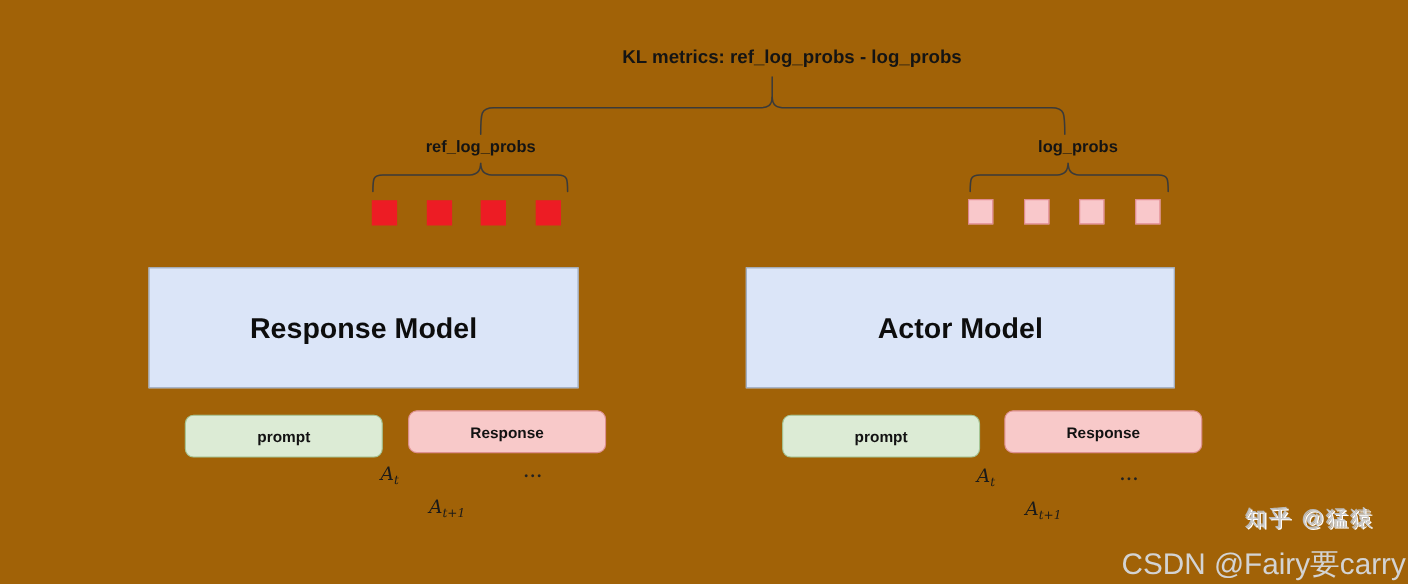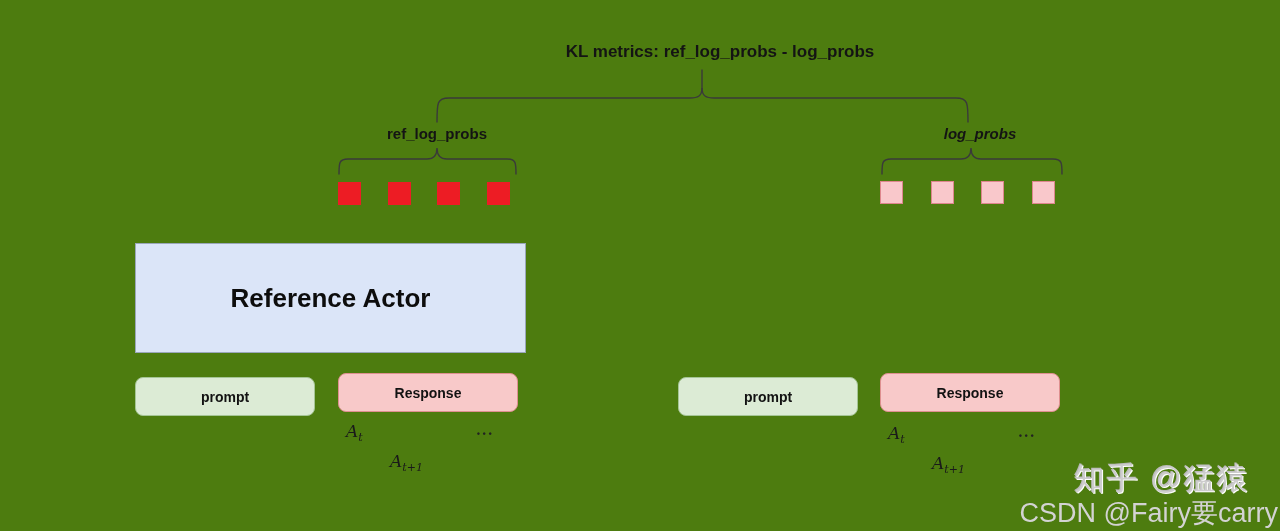--- a/index.html
+++ b/index.html
@@ -1,40 +1,40 @@
 <!DOCTYPE html>
 <html style="--ref-token: #ED1C24; --actor-token-fill: #F9C8CB; --actor-token-border: #DE868D; --model-fill: #DBE5F8; --model-border: #9AA7BB; --prompt-fill: #DCEBD5; --prompt-border: #A5C595; --response-fill: #F8C9C9; --response-border: #DE9090;"><head>
 <meta charset="utf-8">
 <style>
   html, body { margin: 0; padding: 0; background: #ffffff; }
   .canvas {
     position: relative;
     width: 1280px;
     height: 531px;
-    background: #4d7c0f;
+    background: #a16207;
     overflow: hidden;
     font-family: "Liberation Sans", sans-serif;
     color: #111;
   }
   .braces { position: absolute; left: 0; top: 0; }
   .title {
     position: absolute;
     left: 720px; top: 42px;
     transform: translateX(-50%);
     font-size: 17px; font-weight: bold;
     white-space: nowrap; color: #141414;
   }
   .branch-label {
     position: absolute; top: 125px;
     transform: translateX(-50%);
     font-size: 15px; font-weight: bold;
     white-space: nowrap; color: #141414; text-align: center;
   }
   .branch-label.left  { left: 437px; }
-  .branch-label.right { left: 980px; font-style: italic; }
+  .branch-label.right { left: 980px; }
 
   .token-row {
     position: absolute; top: 182px; height: 24px;
     display: flex; justify-content: space-between;
   }
   .token-row.ref   { left: 338px; width: 172px; }
   .token-row.actor { left: 880px; width: 175px; top: 181px; }
   .token { width: 23px; height: 23px; box-sizing: border-box; }
   .token.ref   { background: var(--ref-token, #ED1C24); }
   .token.actor {
@@ -50,21 +50,21 @@
     display: flex; align-items: center; justify-content: center;
     font-size: 26px; font-weight: bold; color: #0d0d0d;
   }
   .model-box.ref   { left: 135px; }
   .model-box.actor { left: 678px; width: 390px; }
 
   .pill {
     position: absolute; width: 180px; height: 39px;
     border-radius: 8px; box-sizing: border-box;
     display: flex; align-items: center; justify-content: center;
-    font-size: 14px; font-weight: bold; color: #121212;
+    font-size: 14px; font-weight: bold; color: #121212; margin-left: 33px;
   }
   .pill.prompt {
     top: 377px;
     background: var(--prompt-fill, #DCEBD5);
     border: 1px solid var(--prompt-border, #A5C595);
   }
   .pill.response {
     top: 373px;
     background: var(--response-fill, #F8C9C9);
     border: 1px solid var(--response-border, #DE9090);
@@ -85,21 +85,21 @@
   .math-item.m2 { left: 52px; margin-top: 30px; }
   .math-item sub { font-size: 11px; vertical-align: -4px; }
   .math-dots {
     position: absolute; left: 138px; top: 1px;
     font-style: normal; font-weight: bold; font-size: 14px;
     letter-spacing: 1px; color: #222;
   }
 
   .wm-zhihu {
     position: absolute; right: 30px; top: 458px;
-    font-size: 31px; letter-spacing: 2px; white-space: nowrap;
+    font-size: 20px; letter-spacing: 2px; white-space: nowrap;
     color: #cdcdcd;
     text-shadow: 1px 1px 0 #ffffff, -1px -1px 0 #b9b9b9;
   }
   .wm-csdn {
     position: absolute; right: 2px; top: 495px;
     font-size: 27px; white-space: nowrap;
     color: #d3d3d3;
   }
 </style>
 </head>
@@ -128,21 +128,22 @@
       <div class="token ref"></div>
       <div class="token ref"></div>
     </div>
   <div class="token-row actor">
       <div class="token actor"></div>
       <div class="token actor"></div>
       <div class="token actor"></div>
       <div class="token actor"></div>
     </div>
 
-  <div class="model-box ref">Reference Actor</div>
+  <div class="model-box ref">Response Model</div>
+  <div class="model-box actor">Actor Model</div>
 
   <div class="pill prompt ref">prompt</div>
   <div class="pill response ref">Response</div>
   <div class="pill prompt actor">prompt</div>
   <div class="pill response actor">Response</div>
 
   <div class="math-row ref">
     <span class="math-item m1"><span>A</span><sub>t</sub></span>
     <span class="math-item m2"><span>A</span><sub>t+1</sub></span>
     <span class="math-dots">...</span>

